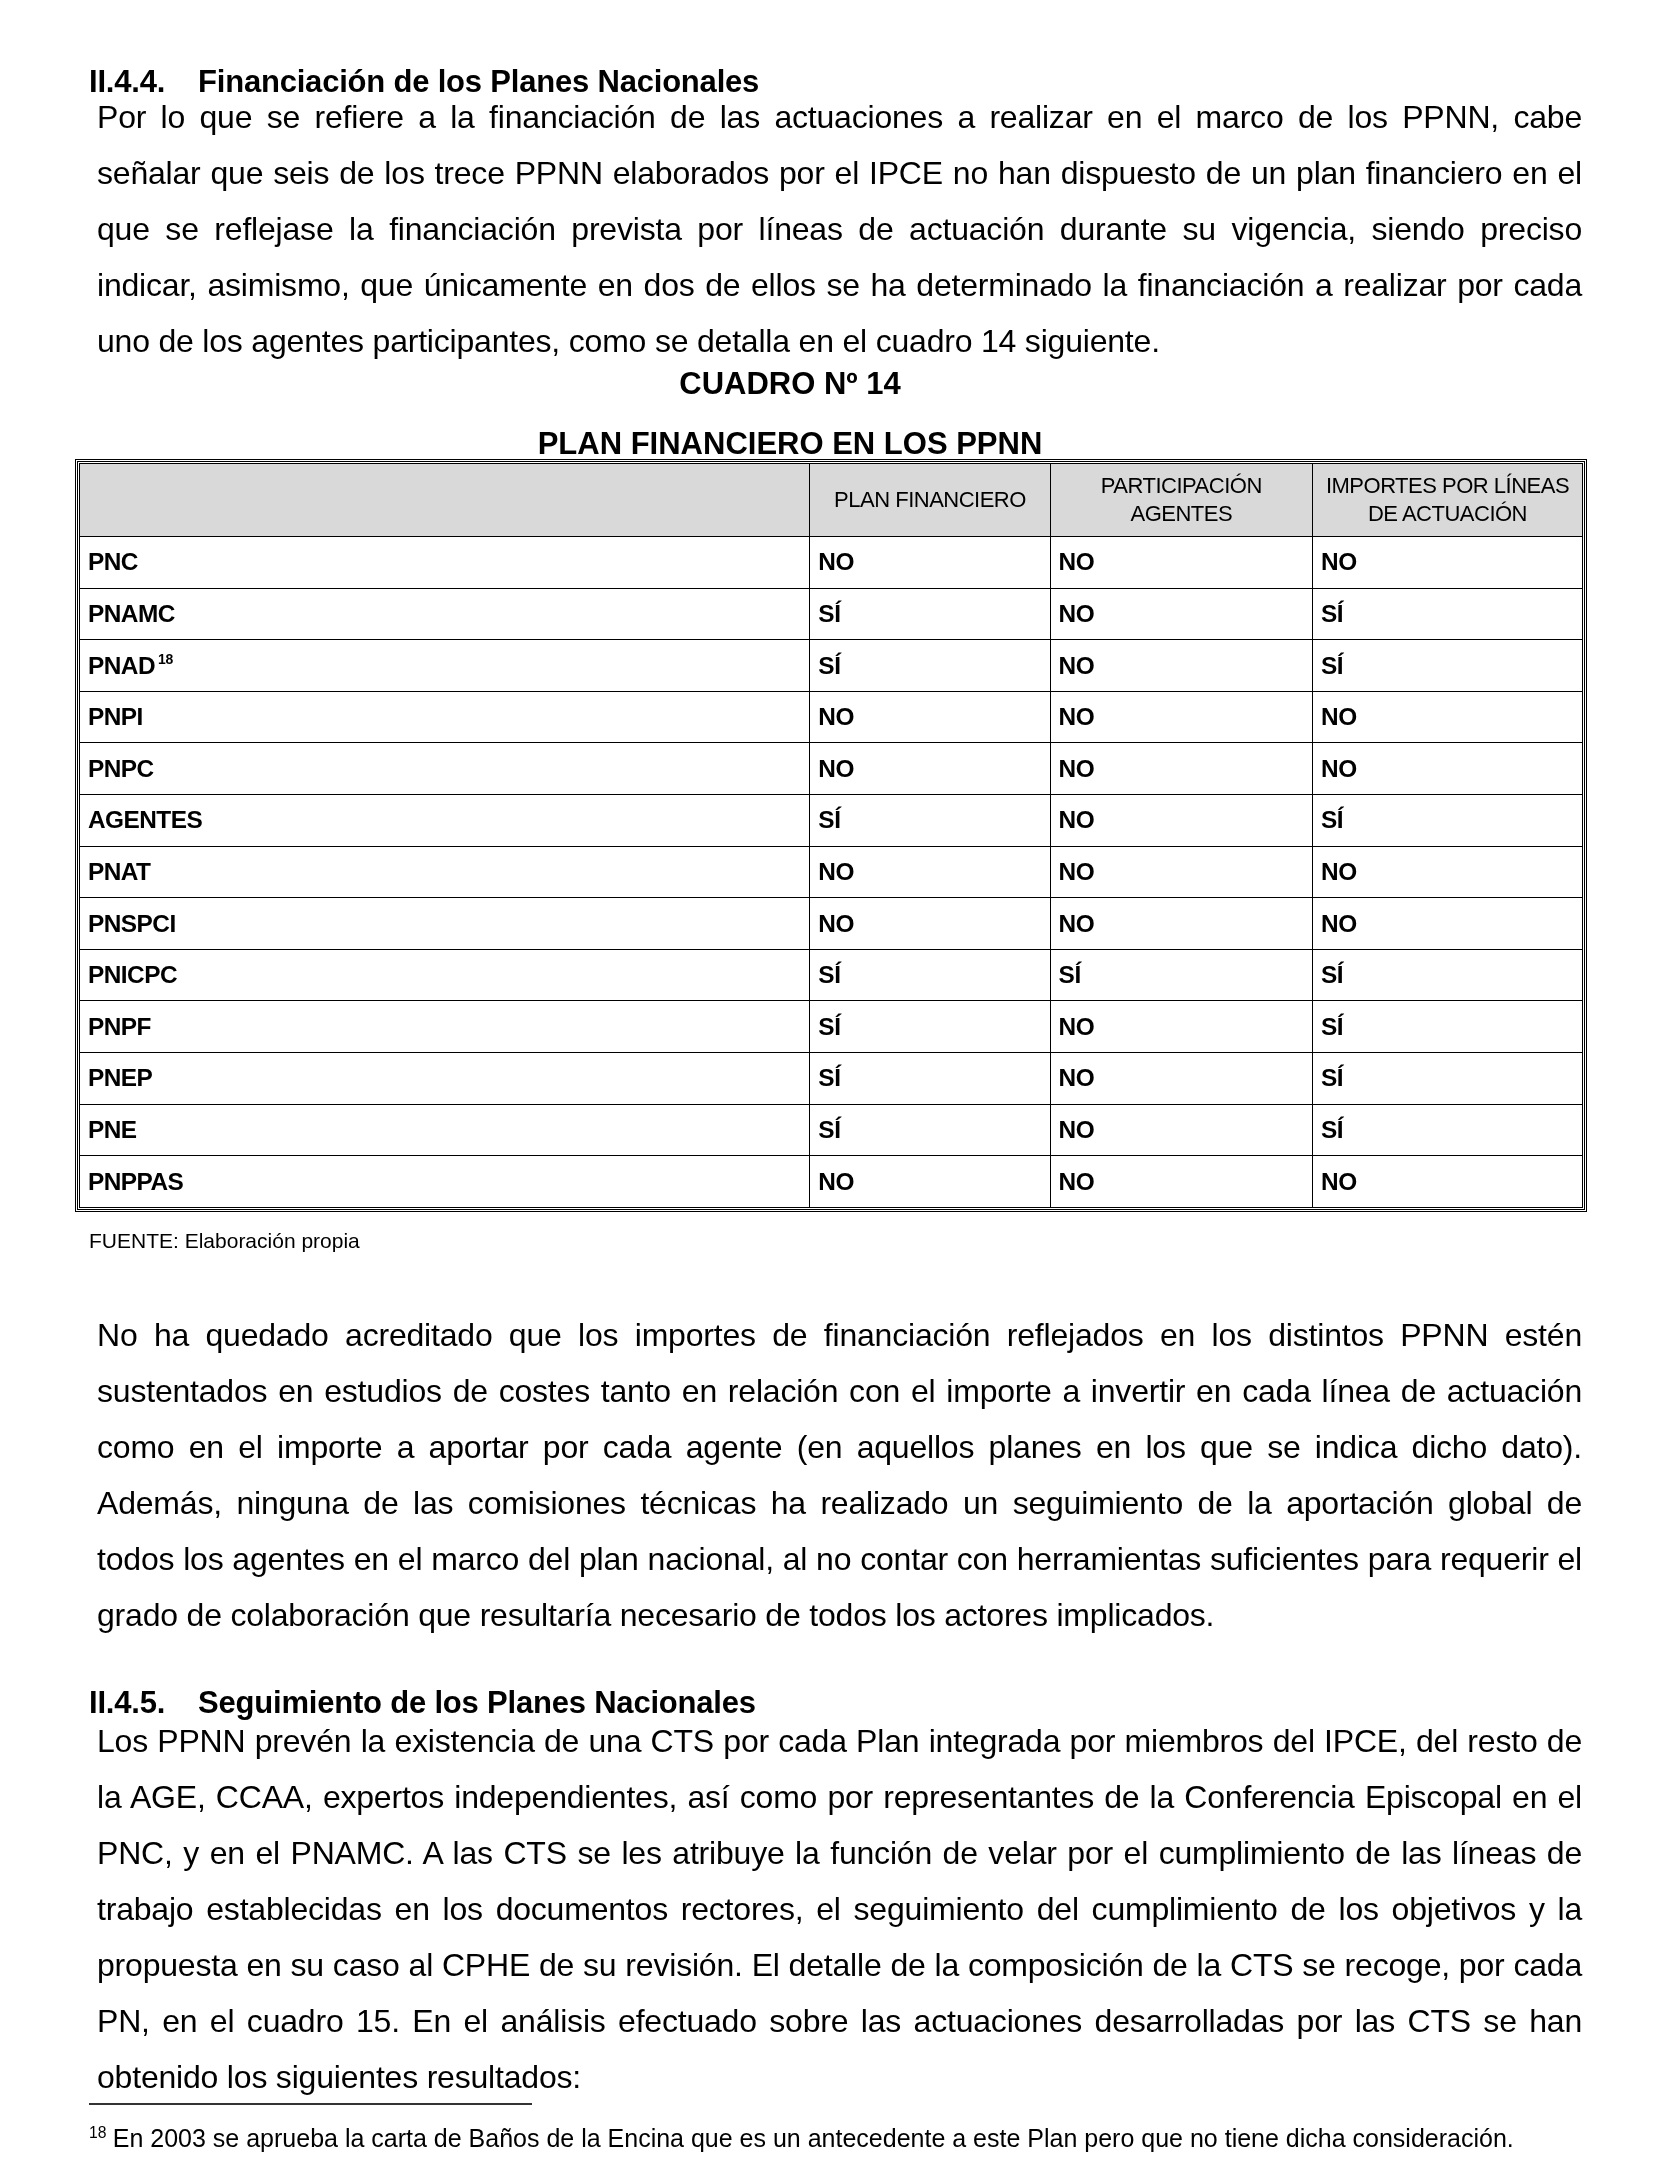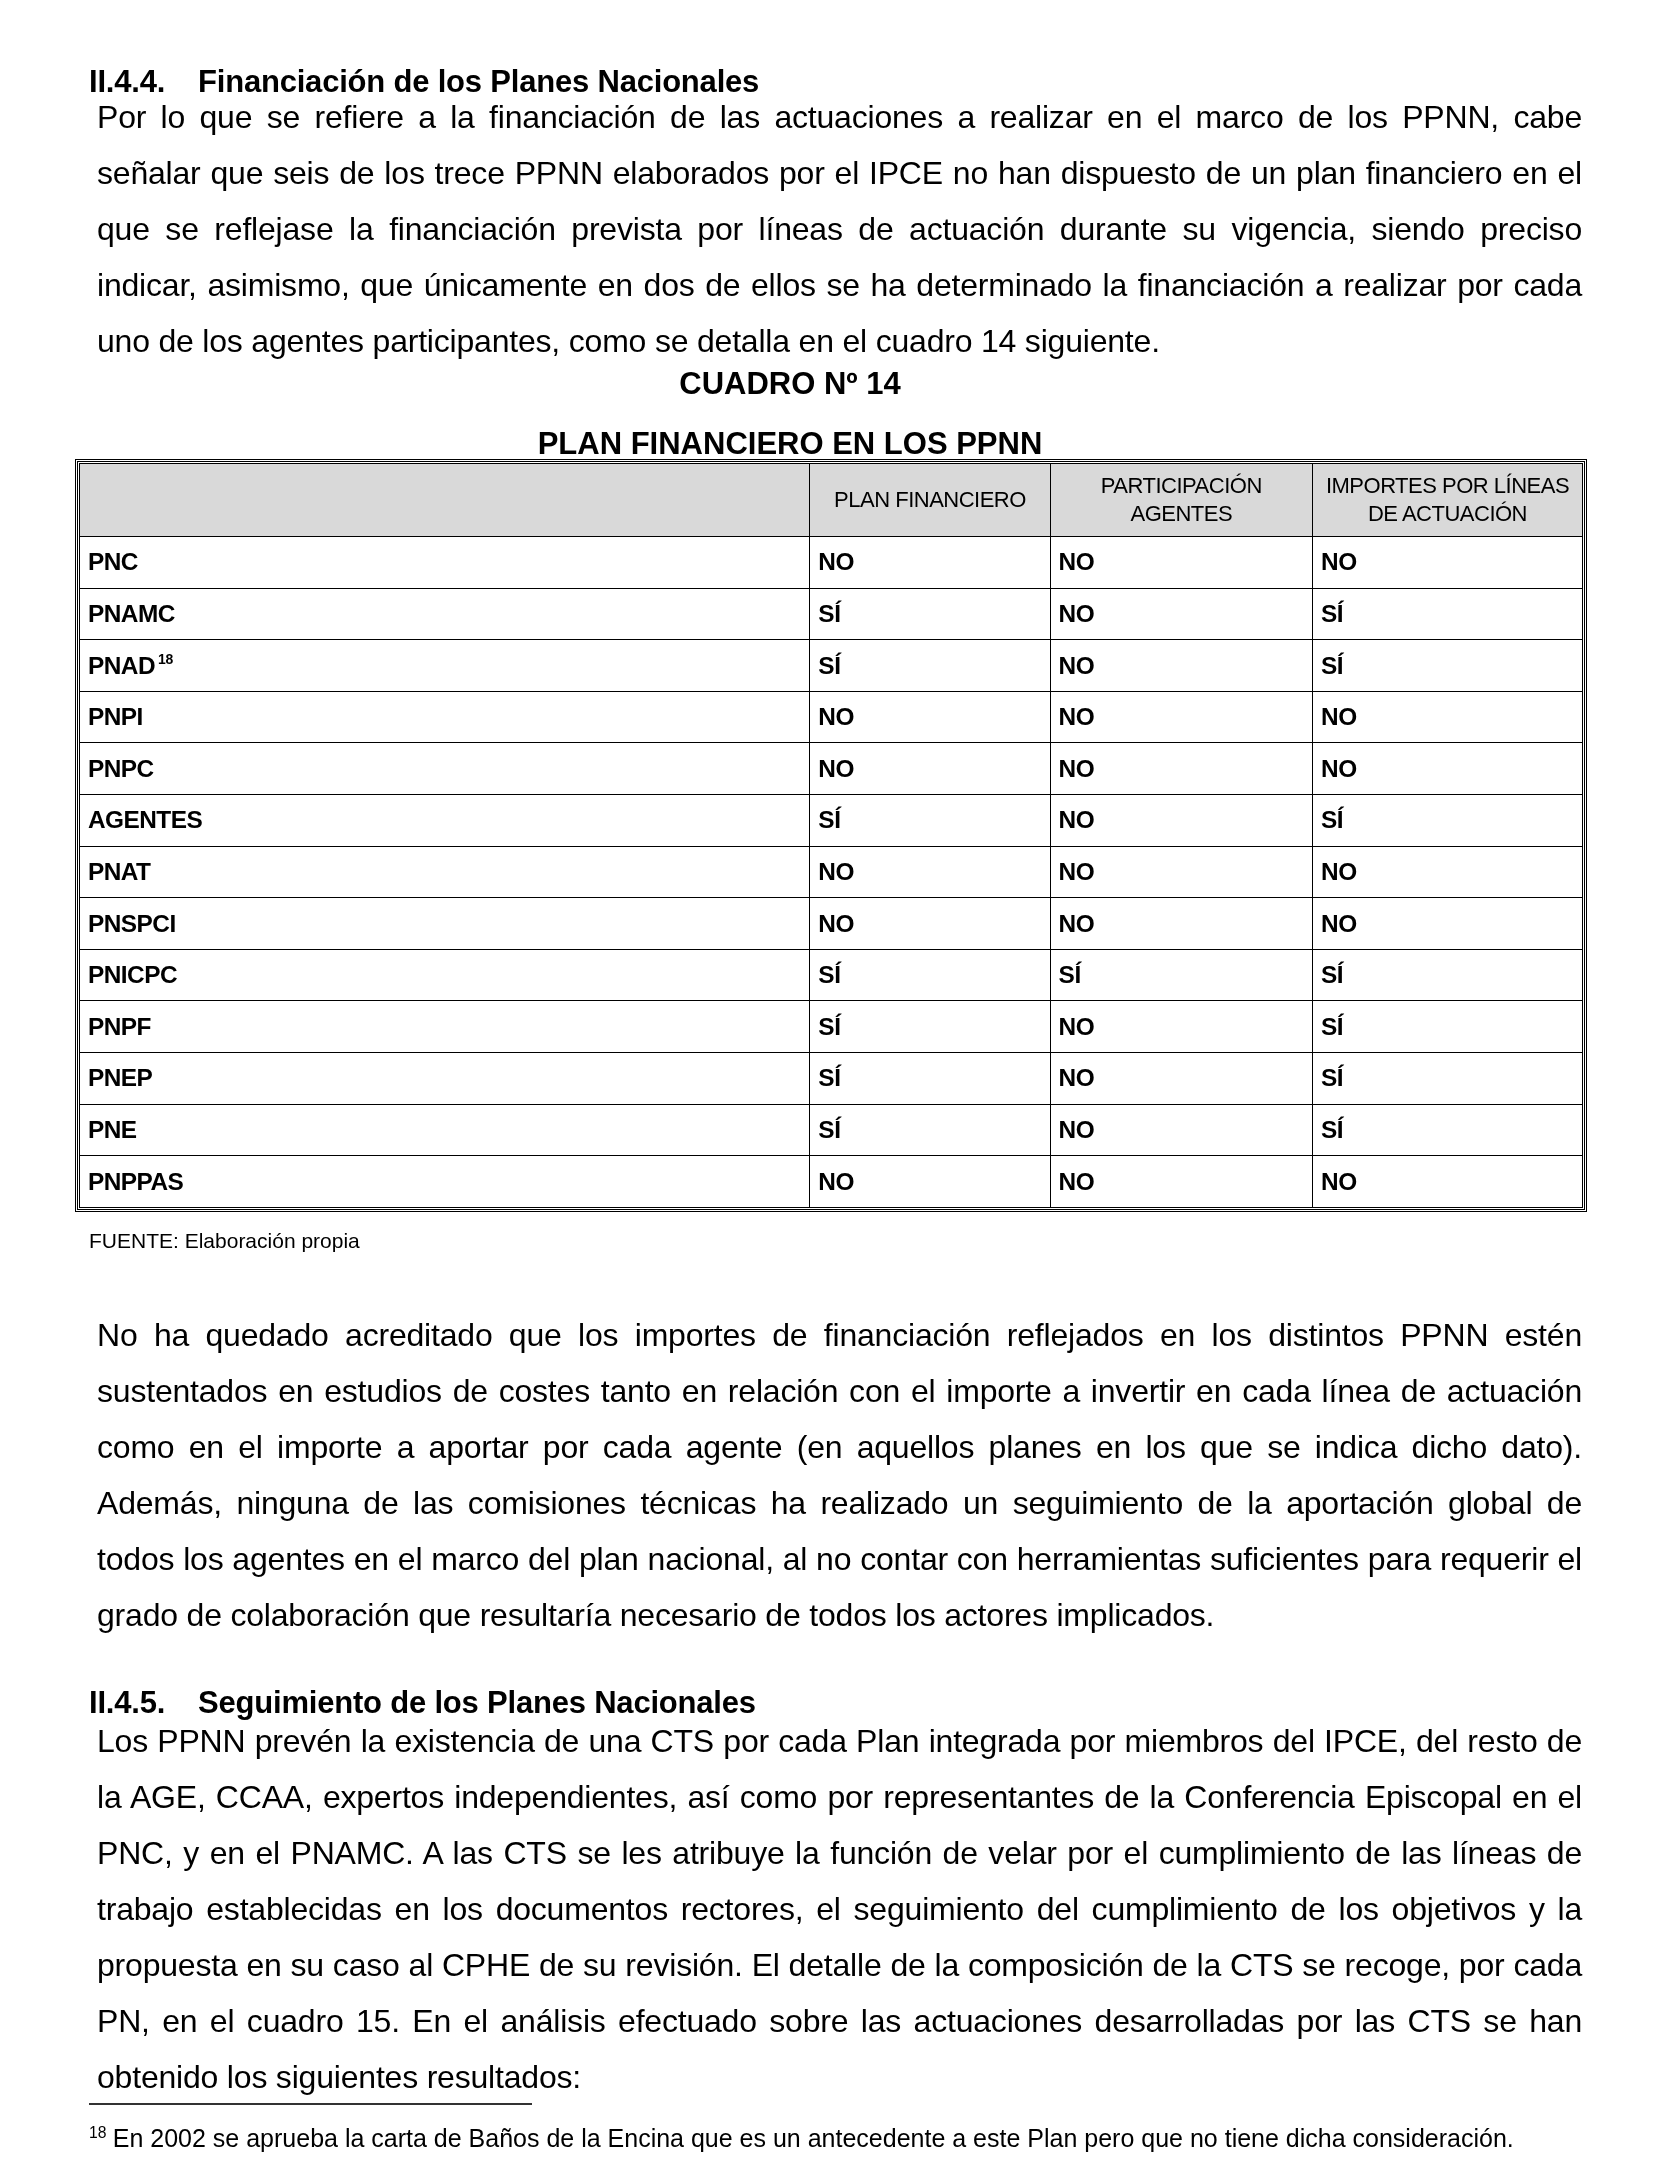--- a/index.html
+++ b/index.html
@@ -170,15 +170,15 @@
 <p class="abs para" style="top:1307px; margin:0;">No ha quedado acreditado que los importes de financiación reflejados en los distintos PPNN estén sustentados en estudios de costes tanto en relación con el importe a invertir en cada línea de actuación como en el importe a aportar por cada agente (en aquellos planes en los que se indica dicho dato). Además, ninguna de las comisiones técnicas ha realizado un seguimiento de la aportación global de todos los agentes en el marco del plan nacional, al no contar con herramientas suficientes para requerir el grado de colaboración que resultaría necesario de todos los actores implicados.</p>
 
 <div class="abs heading" style="top:1637px;">
   <span class="num">II.4.5.</span><span>Seguimiento de los Planes Nacionales</span>
 </div>
 
 <p class="abs para" style="top:1713px; margin:0;">Los PPNN prevén la existencia de una CTS por cada Plan integrada por miembros del IPCE, del resto de la AGE, CCAA, expertos independientes, así como por representantes de la Conferencia Episcopal en el PNC, y en el PNAMC. A las CTS se les atribuye la función de velar por el cumplimiento de las líneas de trabajo establecidas en los documentos rectores, el seguimiento del cumplimiento de los objetivos y la propuesta en su caso al CPHE de su revisión. El detalle de la composición de la CTS se recoge, por cada PN, en el cuadro 15. En el análisis efectuado sobre las actuaciones desarrolladas por las CTS se han obtenido los siguientes resultados:</p>
 
 <div class="abs fn-rule"></div>
 <div class="abs footnote">
-  <sup>18</sup><span>En 2002 se aprueba la carta de Baños de la Encina que es un antecedente a este Plan pero que no tiene dicha consideración.</span>
+  <sup>18</sup><span>En 2003 se aprueba la carta de Baños de la Encina que es un antecedente a este Plan pero que no tiene dicha consideración.</span>
 </div>
 
 
 </body></html>

